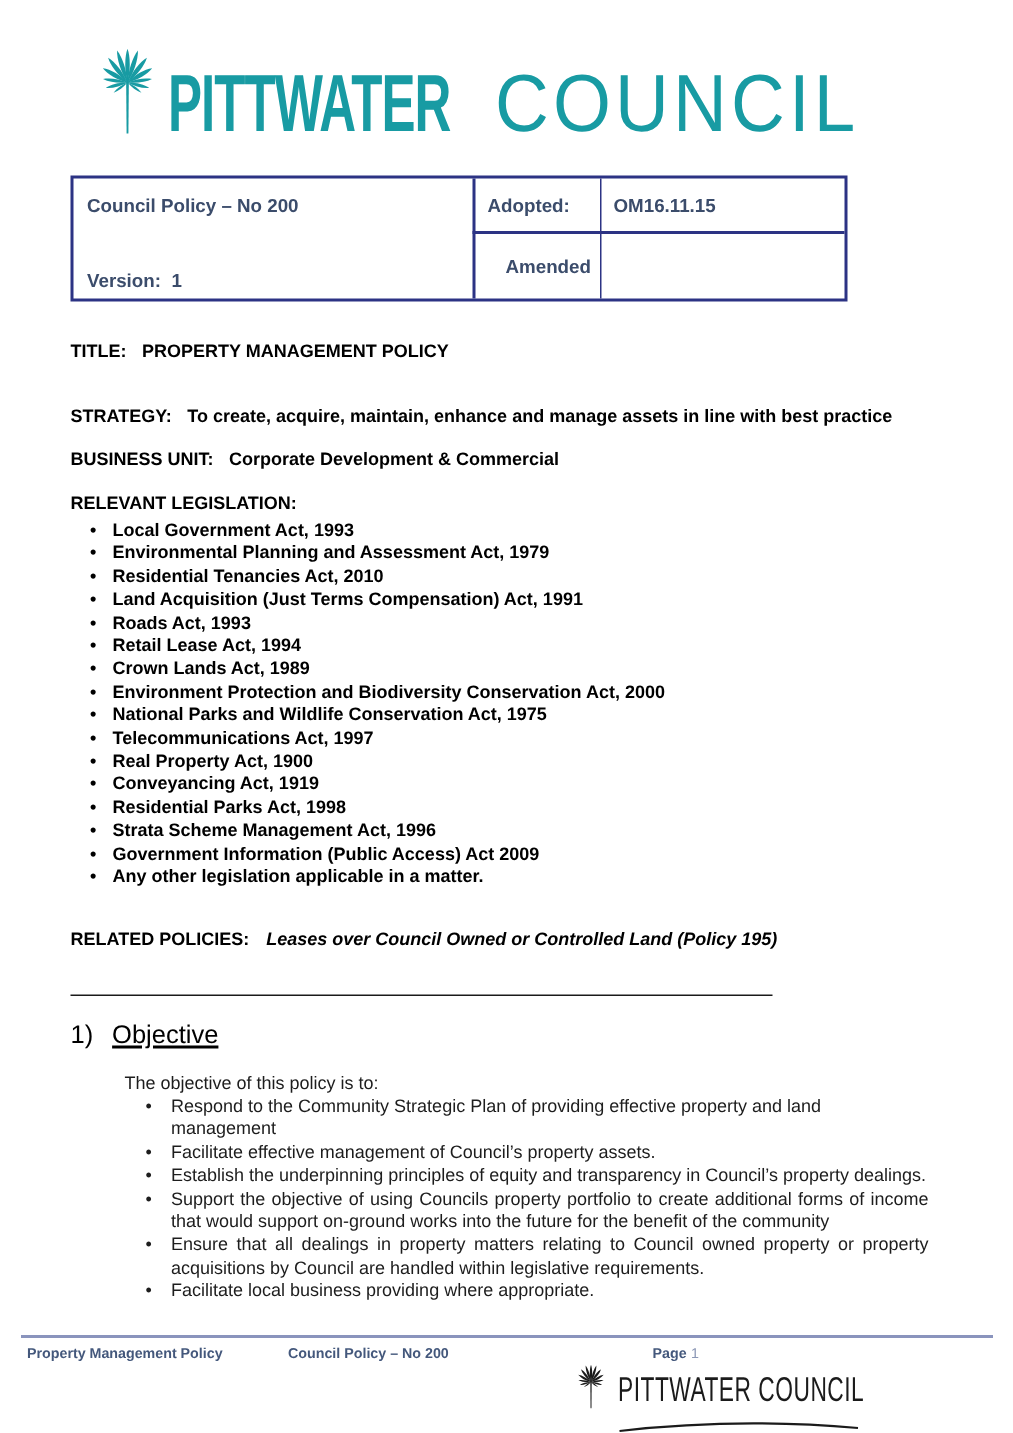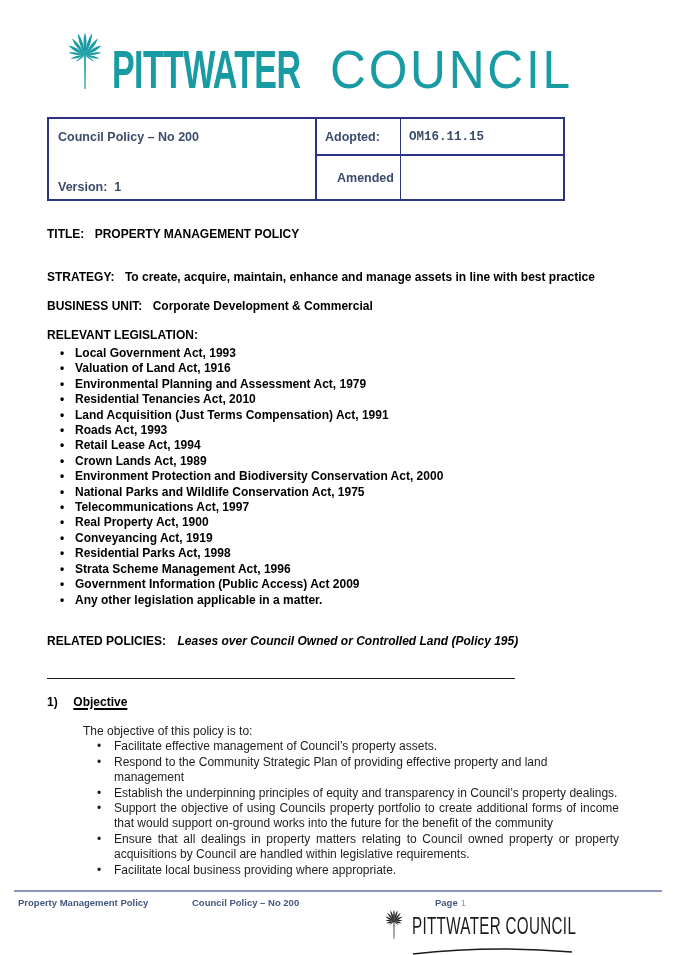--- a/index.html
+++ b/index.html
@@ -38,21 +38,21 @@
     border:2.5px solid #2c3384;
     color:#3b4c6b;
     font-size:12.5px; font-weight:700;
   }
   .cell-policy {
     grid-row:1 / 3; grid-column:1;
     display:flex; flex-direction:column; justify-content:space-between;
     padding:11px 4px 5px 9px;
   }
   .cell-label-adopted { grid-row:1; grid-column:2; border-left:2px solid #2c3384; display:flex; align-items:center; padding-left:8px; }
-  .cell-value-adopted { grid-row:1; grid-column:3; border-left:1px solid #2c3384; display:flex; align-items:center; padding-left:8px;font-family:Liberation Mono, monospace; }
+  .cell-value-adopted { grid-row:1; grid-column:3; border-left:1px solid #2c3384; display:flex; align-items:center; padding-left:8px; }
   .cell-label-amended { grid-row:2; grid-column:2; border-left:2px solid #2c3384; border-top:2px solid #2c3384; display:flex; align-items:center; padding-left:20px; }
   .cell-value-amended { grid-row:2; grid-column:3; border-left:1px solid #2c3384; border-top:2px solid #2c3384; display:flex; align-items:center; padding-left:8px; }
 
   
   .content { position:absolute; left:47px; top:199px; width:572px; font-size:12px; }
   .hline { font-weight:700; line-height:15px; }
   .hline .lbl { margin-right:7px; }
   .c-title    { margin-top:28px; }
   .c-strategy { margin-top:28px; }
   .c-business { margin-top:14px; }
@@ -64,21 +64,21 @@
     position:relative; padding-left:28px;
     font-weight:700; line-height:15.4px;
   }
   ul.leg-list li::before { content:"•"; position:absolute; left:13px; }
 
   .c-related { margin-top:26px; font-weight:700; line-height:15px; }
   .c-related .ital { font-style:italic; margin-left:8px; }
 
   .rule { margin-top:29px; width:468px; border-top:1.6px solid #1a1a1a; }
 
-  .c-objhead { margin-top:16px; font-weight:700; font-size:12px; }
+  .c-objhead { margin-top:16px; font-weight:400; font-size:17px; }
   .c-objhead .num { display:inline-block; width:23px; }
   .c-objhead .word { text-decoration:underline; text-decoration-thickness:1.5px; text-underline-offset:2px; }
 
   .c-objintro { margin-top:15px; margin-left:36px; font-weight:400; color:#1d1d1d; line-height:15.4px; }
 
   ul.obj-list { list-style:none; margin-top:0px; }
   ul.obj-list li {
     position:relative; padding-left:67px;
     font-weight:400; color:#1d1d1d; line-height:15.4px;
   }
@@ -162,21 +162,20 @@
     <p class="hline c-business">
       <span class="lbl">BUSINESS UNIT:</span>
       <span>Corporate Development &amp; Commercial</span>
     </p>
 
     <p class="hline c-relevant">RELEVANT LEGISLATION:</p>
 
 
     <ul class="leg-list">
       <li>Local Government Act, 1993</li>
-      <li>Valuation of Land Act, 1916</li>
       <li>Environmental Planning and Assessment Act, 1979</li>
       <li>Residential Tenancies Act, 2010</li>
       <li>Land Acquisition (Just Terms Compensation) Act, 1991</li>
       <li>Roads Act, 1993</li>
       <li>Retail Lease Act, 1994</li>
       <li>Crown Lands Act, 1989</li>
       <li>Environment Protection and Biodiversity Conservation Act, 2000</li>
       <li>National Parks and Wildlife Conservation Act, 1975</li>
       <li>Telecommunications Act, 1997</li>
       <li>Real Property Act, 1900</li>
@@ -195,22 +194,22 @@
     <div class="rule"></div>
 
     <p class="c-objhead">
       <span class="num">1)</span>
       <span class="word">Objective</span>
     </p>
 
     <p class="c-objintro">The objective of this policy is to:</p>
 
     <ul class="obj-list">
+      <li>Respond to the Community Strategic Plan of providing effective property and land management</li>
       <li>Facilitate effective management of Council’s property assets.</li>
-      <li>Respond to the Community Strategic Plan of providing effective property and land management</li>
       <li>Establish the underpinning principles of equity and transparency in Council’s property dealings.</li>
       <li class="justify">Support the objective of using Councils property portfolio to create additional forms of income that would support on-ground works into the future for the benefit of the community</li>
       <li class="justify">Ensure that all dealings in property matters relating to Council owned property or property acquisitions by Council are handled within legislative requirements.</li>
       <li>Facilitate local business providing where appropriate.</li>
     </ul>
 
   </div>
 
   <div class="footer-rule"></div>
   <span class="footer-text ft-left">Property Management Policy</span>

